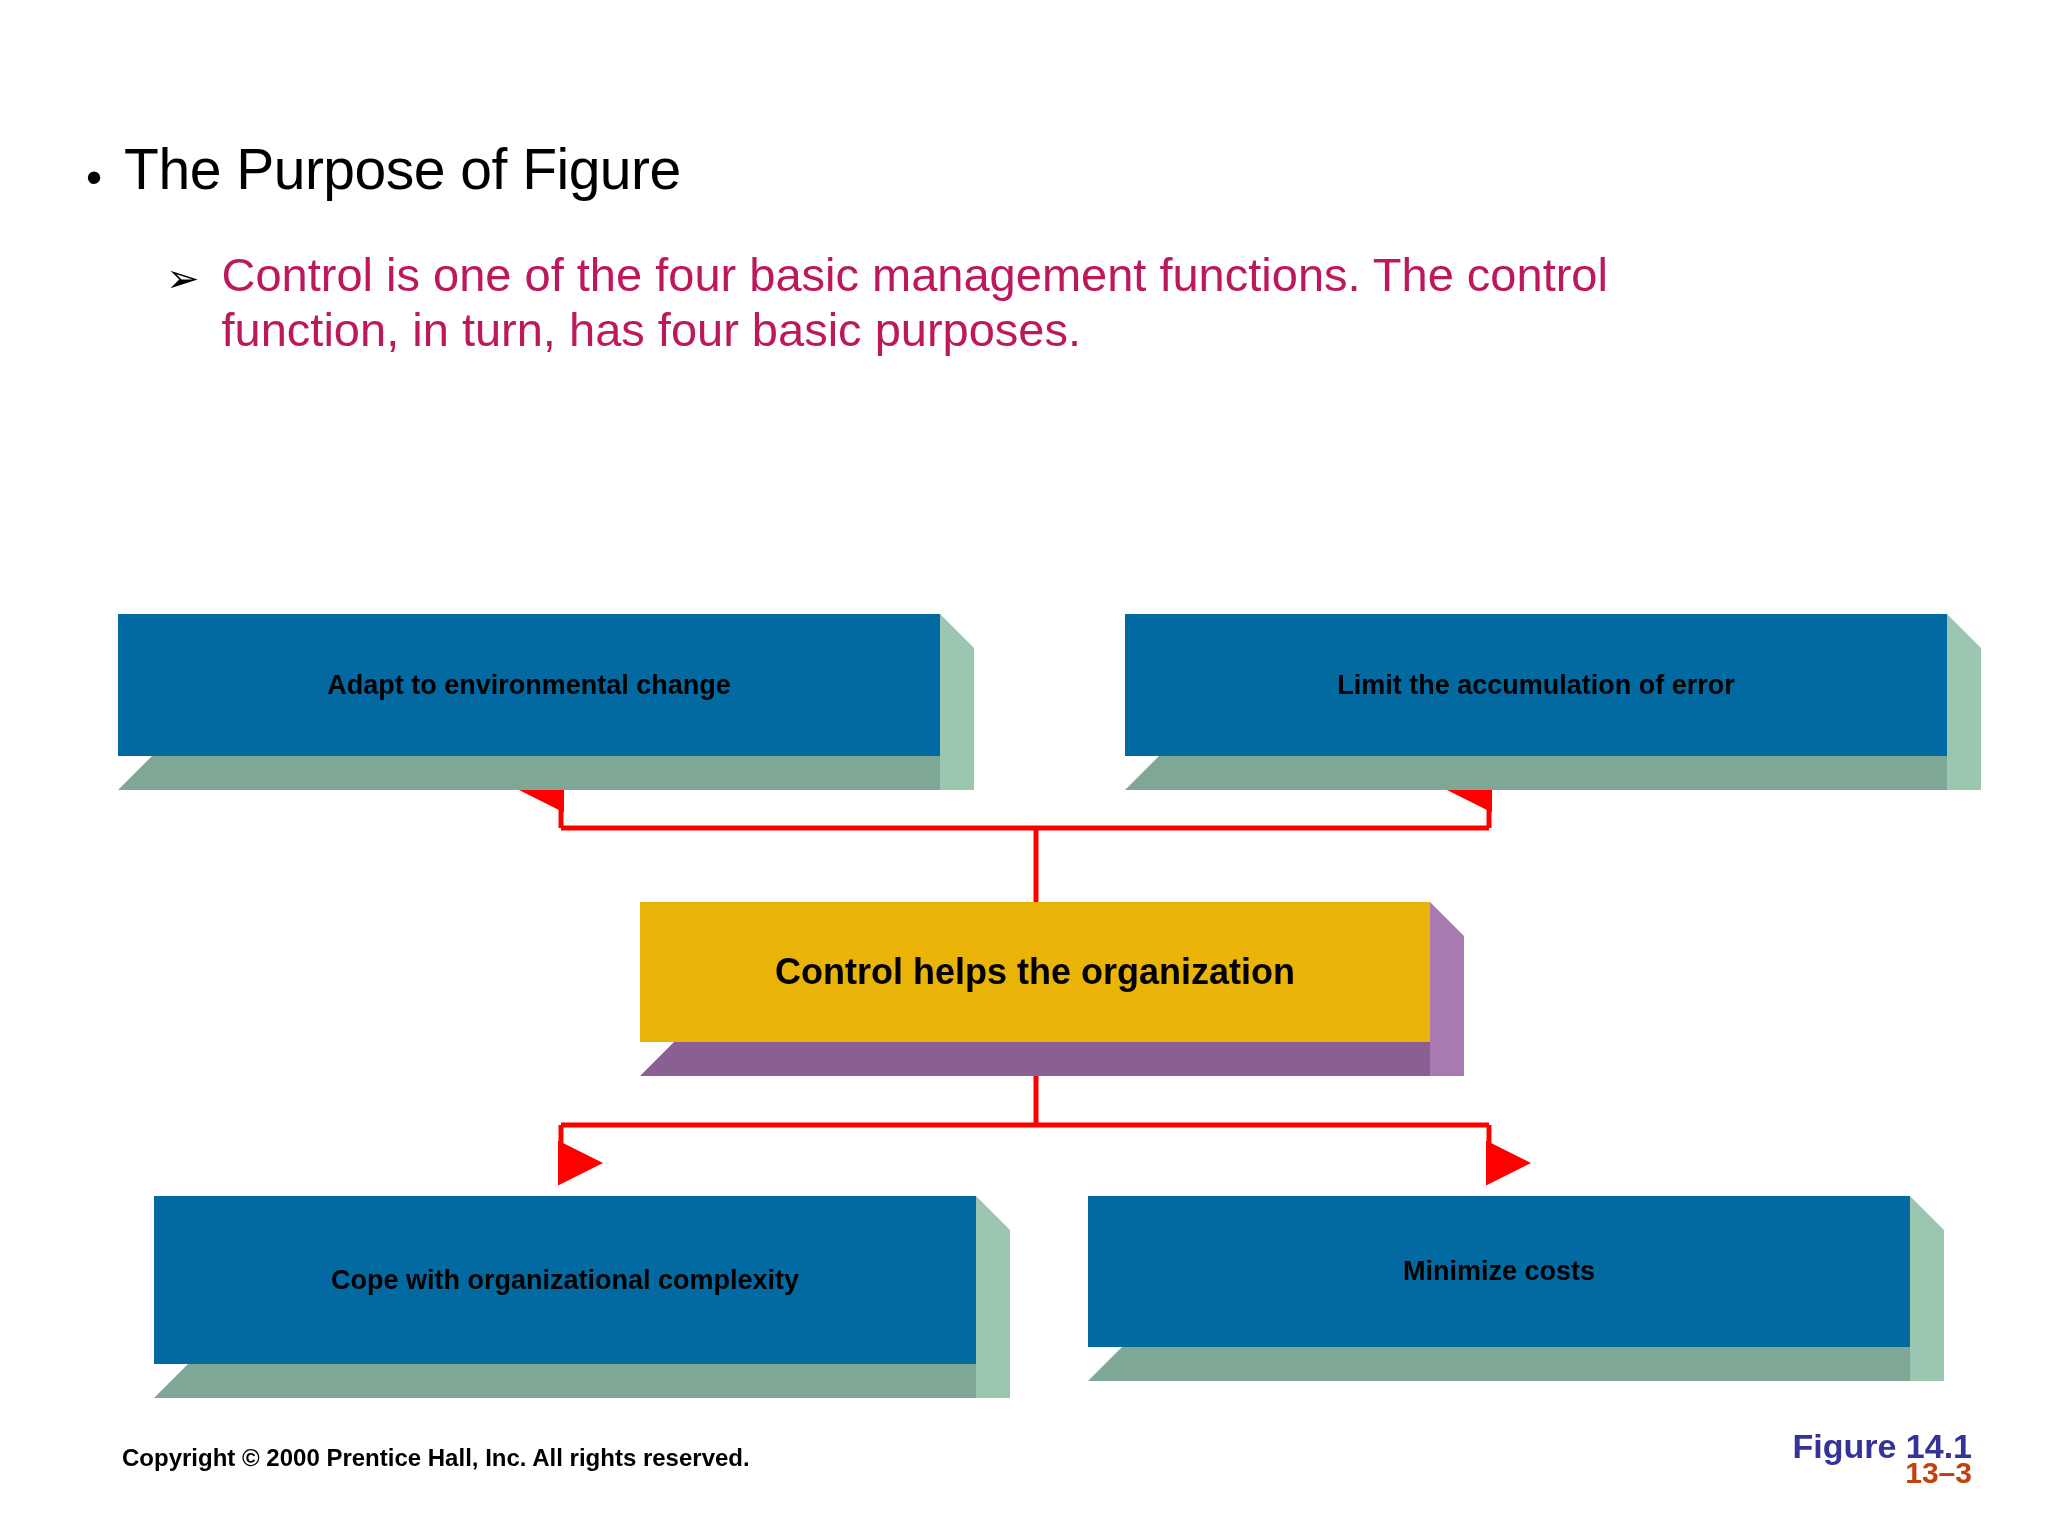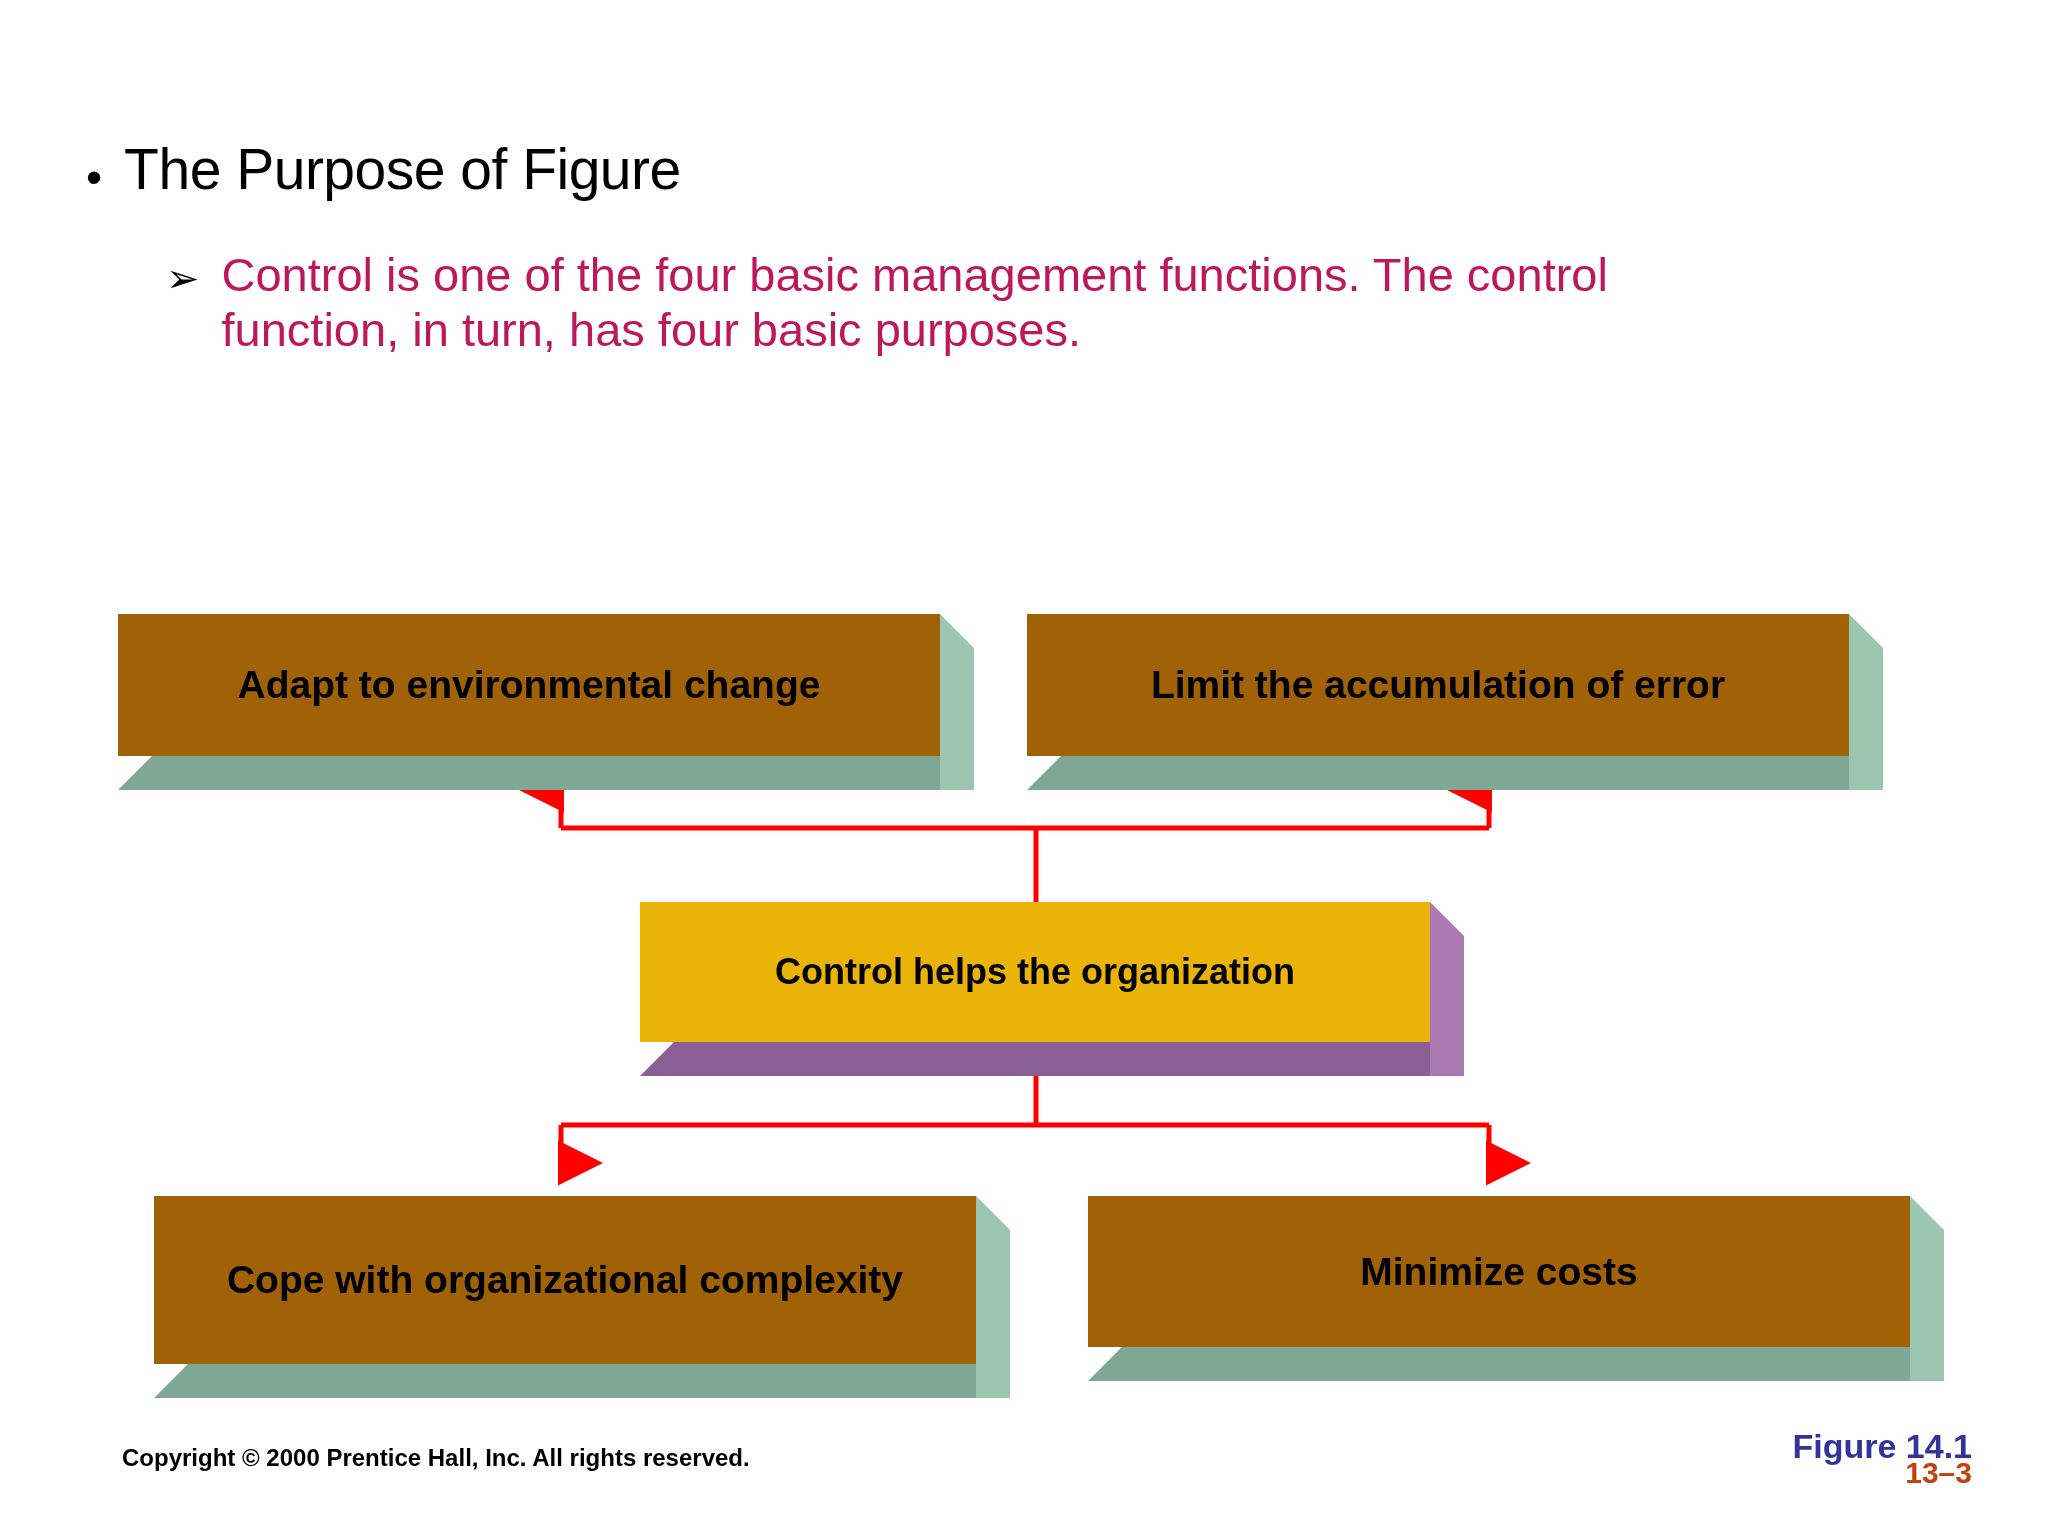--- a/index.html
+++ b/index.html
@@ -107,34 +107,34 @@
     right: -34px;
     top: 0;
     width: 34px;
     height: calc(100% + 34px);
     background: var(--side2);
     clip-path: polygon(0 0, 100% 34px, 100% 100%, 0 100%);
     z-index: 1;
   }
 
   .box.green {
-    background: #a16207;
+    background: #0369a1;
     --side: #7FA795;
     --side2: #9BC7B1;
-    font-size: 39px;
+    font-size: 27px;
   }
   .box.purple {
     background: #eab308;
     --side: #8A5F94;
     --side2: #A87AB1;
     font-size: 36px;
   }
 
   #box-top-left    { left: 118px;  top: 614px;  width: 822px;  height: 142px; }
-  #box-top-right   { left: 1027px; top: 614px;  width: 822px;  height: 142px; }
+  #box-top-right   { left: 1125px; top: 614px;  width: 822px;  height: 142px; }
   #box-center      { left: 640px;  top: 902px;  width: 790px;  height: 140px; }
   #box-bottom-left { left: 118px;  top: 1196px; width: 822px;  height: 168px; margin-left: 36px; }
   #box-bottom-right{ left: 1088px; top: 1196px; width: 822px;  height: 151px; }
 
   
   .footer-copyright {
     position: absolute;
     left: 122px;
     top: 1444px;
     font-size: 24px;

